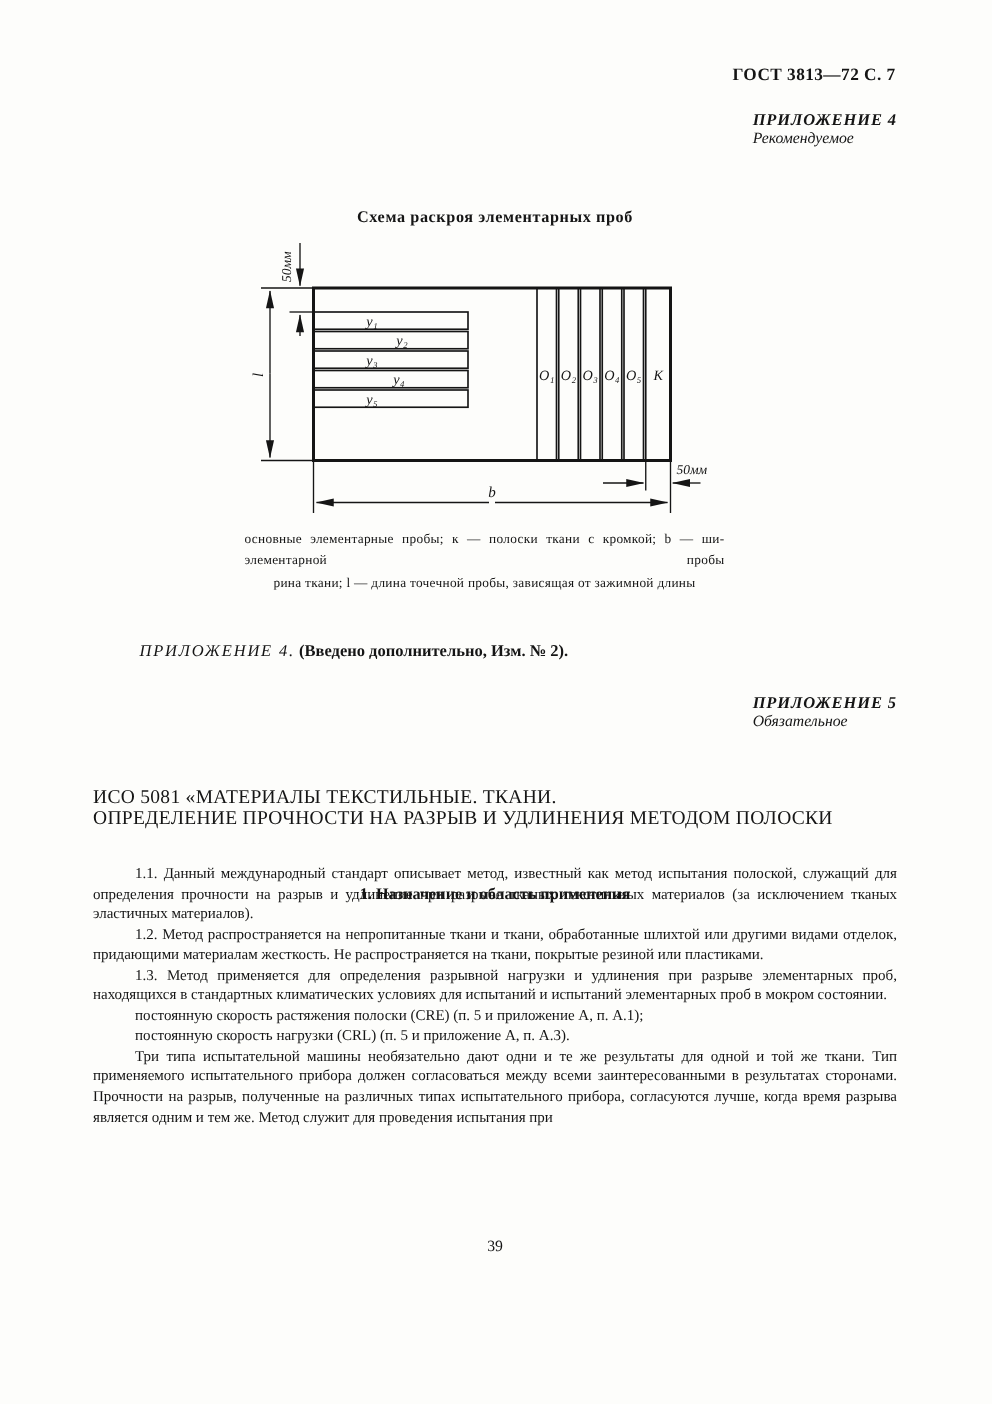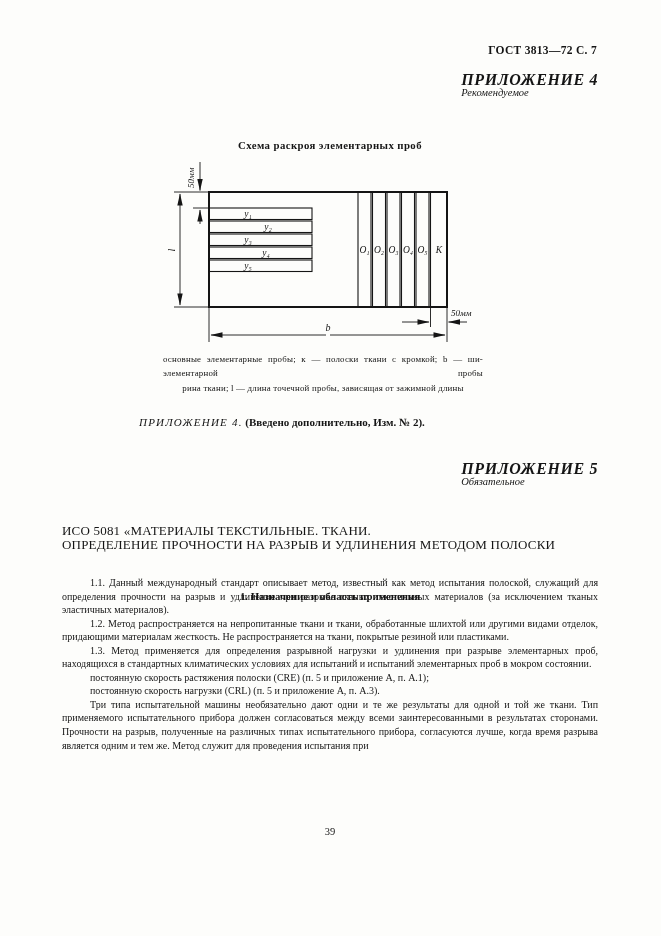--- a/index.html
+++ b/index.html
@@ -8,33 +8,33 @@
     background:#fdfdfb;
     font-family:"Liberation Serif", serif;
     color:#151515;
     position:relative;
     -webkit-font-smoothing:antialiased;
   }
   .abs{position:absolute;}
   
   .doc-ref{top:44px;right:64px;font-weight:bold;font-size:11.5px;letter-spacing:.3px;}
   .app-head{right:63px;text-align:left;line-height:12.5px;}
-  .app-head .t{font-weight:bold;font-style:italic;font-size:16px;letter-spacing:.6px;}
+  .app-head .t{font-weight:bold;font-style:italic;font-size:11px;letter-spacing:.6px;}
   .app-head .s{font-style:italic;font-size:10.5px;}
   .app4-head{top:74px;}
   .app5-head{top:463px;}
   
   .fig-title{top:139px;left:62px;width:536px;text-align:center;font-weight:bold;font-size:10.8px;letter-spacing:.4px;}
   .fig-svg{top:150px;left:160px;}
   svg text{font-family:"Liberation Serif", serif;font-style:italic;fill:#151515;}
   .fig-caption{top:352px;left:163px;width:320px;font-size:8.9px;line-height:14.4px;letter-spacing:.2px;}
   .fig-caption .cl{text-align:justify;text-align-last:justify;}
   .fig-caption .cl:last-child{text-align:center;text-align-last:center;}
   
-  .app4-note{top:416px;left:93px;font-size:11px;margin-left:46px;}
+  .app4-note{top:428px;left:93px;font-size:11px;}
   .app4-note .lead{font-style:italic;letter-spacing:1.2px;}
   .app4-note .bold{font-weight:bold;}
   
   .std-title{top:524px;left:62px;width:536px;text-align:left;font-weight:normal;font-size:13px;line-height:14px;letter-spacing:.2px;}
   .sec-heading{top:590px;left:62px;width:536px;text-align:center;font-weight:bold;font-size:10.8px;}
   
   .body-text{top:576px;left:62px;width:536px;font-size:10px;line-height:13.55px;}
   .body-text p{margin:0;text-indent:28px;text-align:justify;}
   .body-text p.item{text-align:left;}
   .page-num{top:826px;left:62px;width:536px;text-align:center;font-size:10.5px;}

